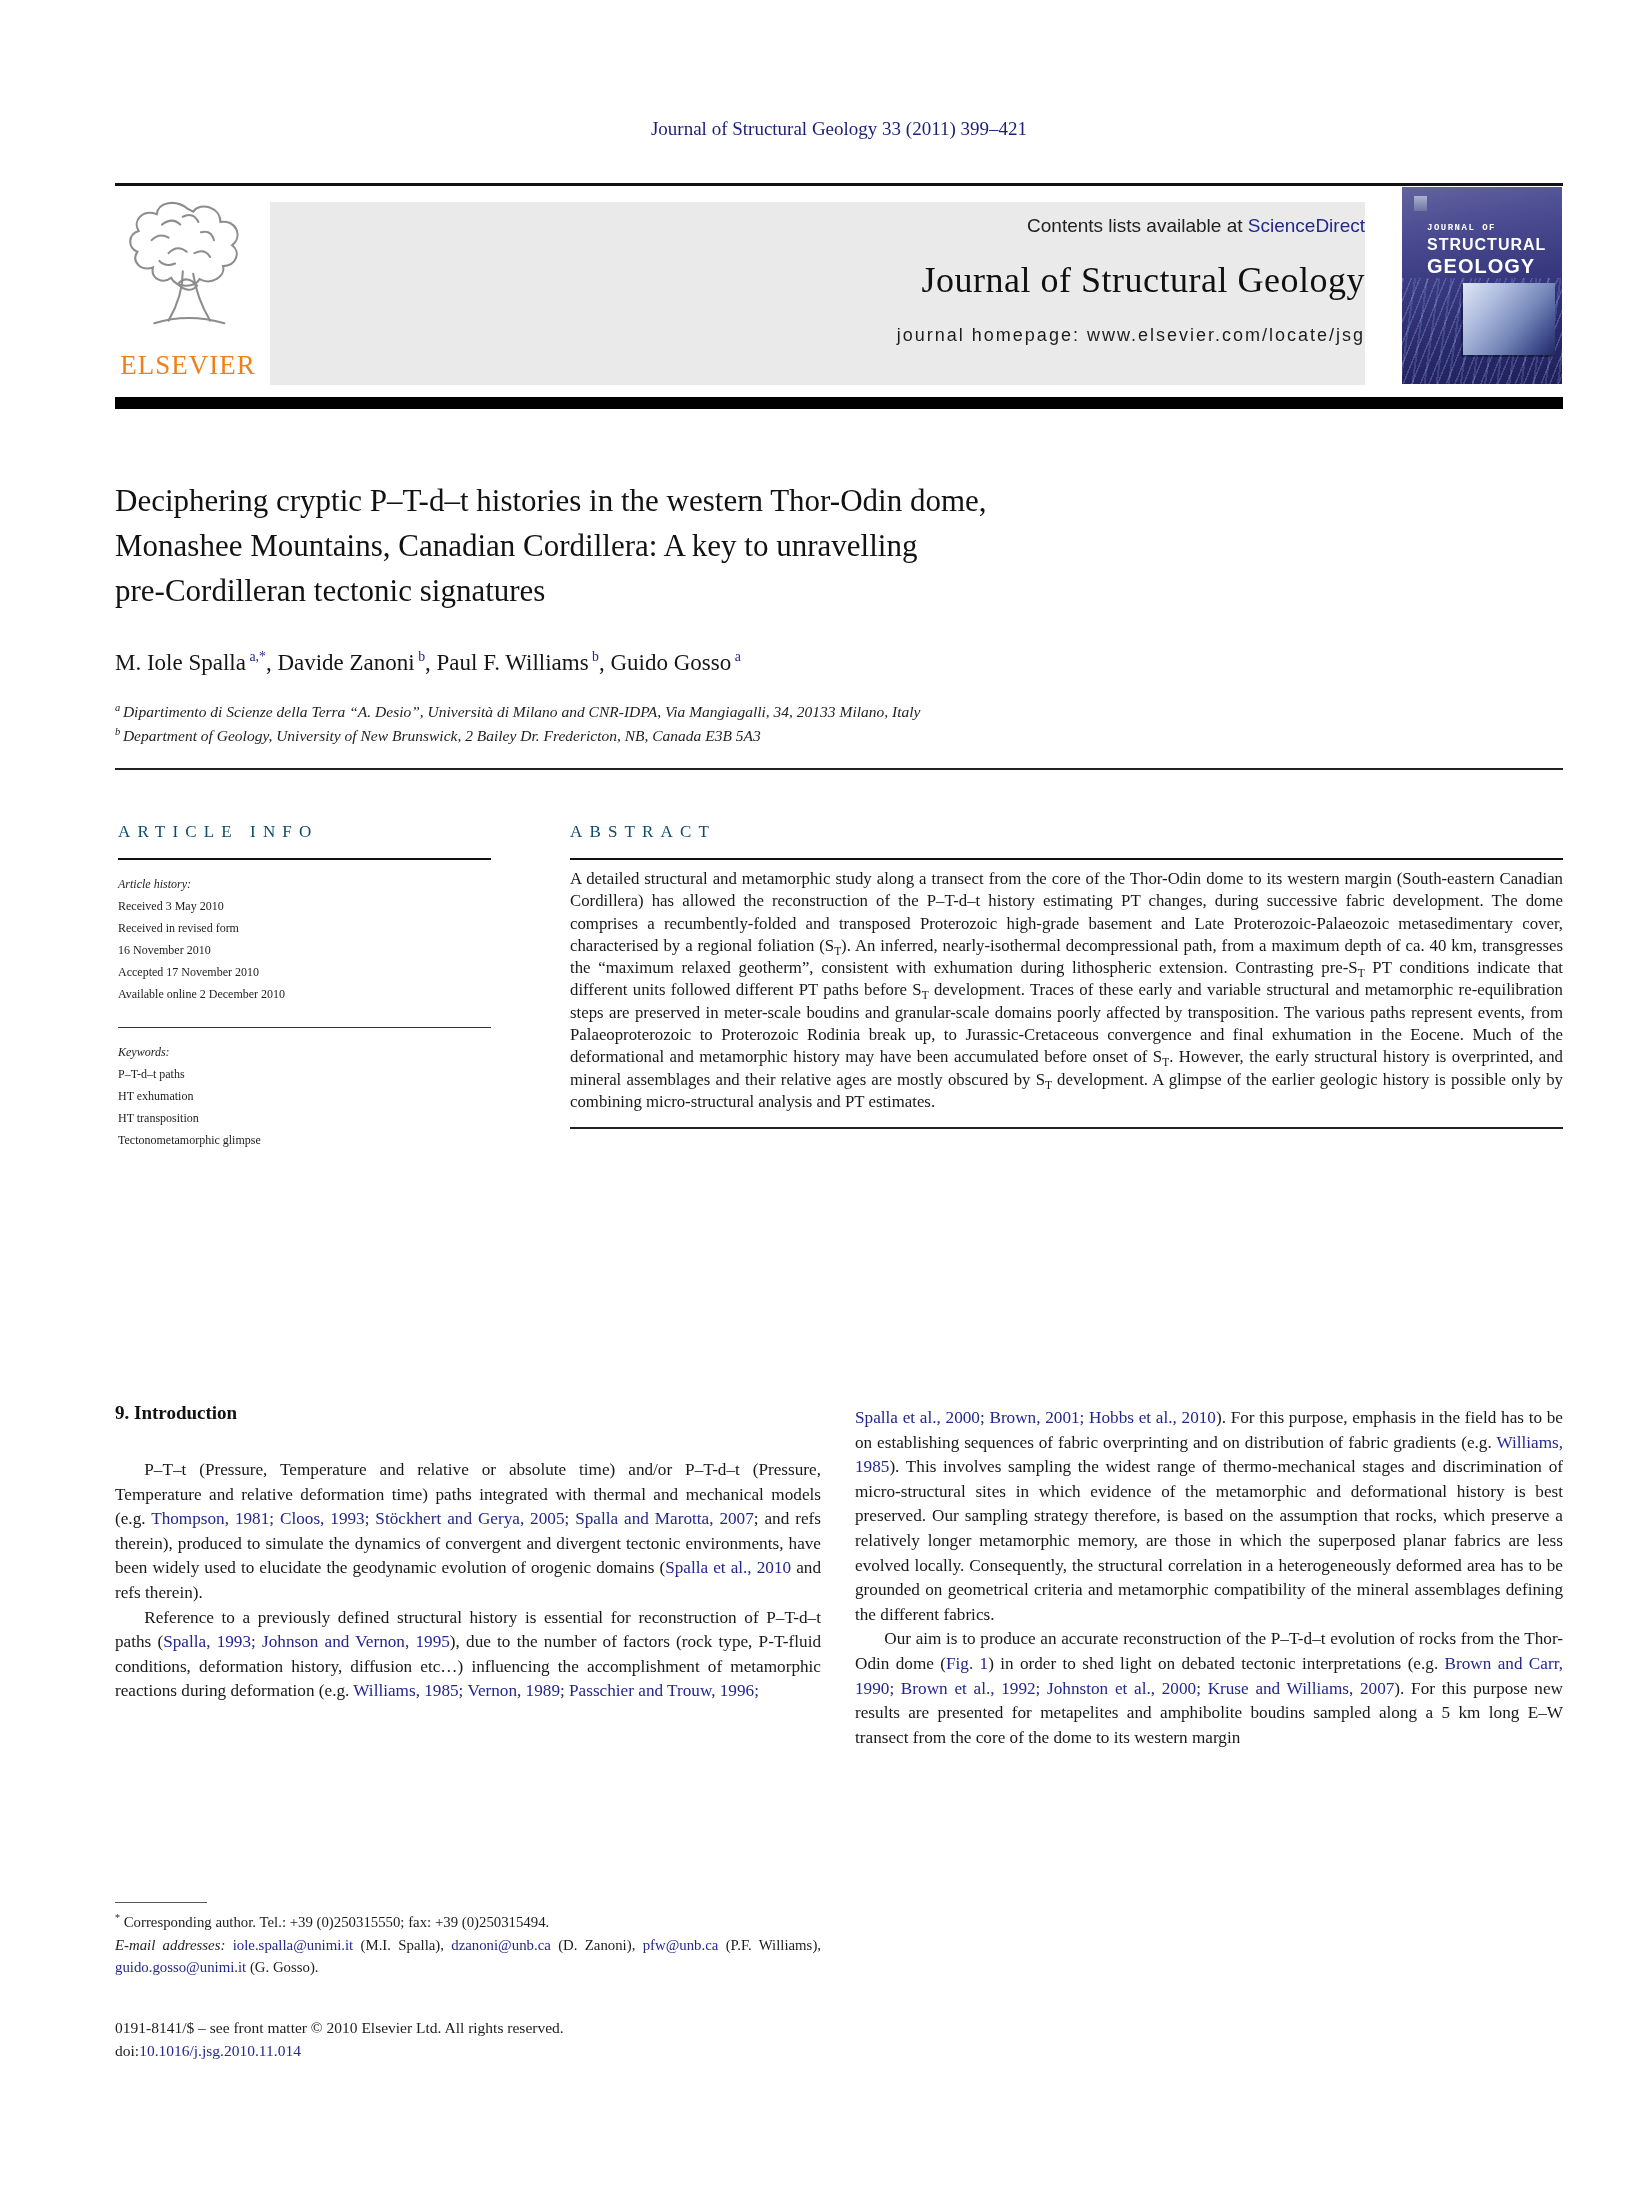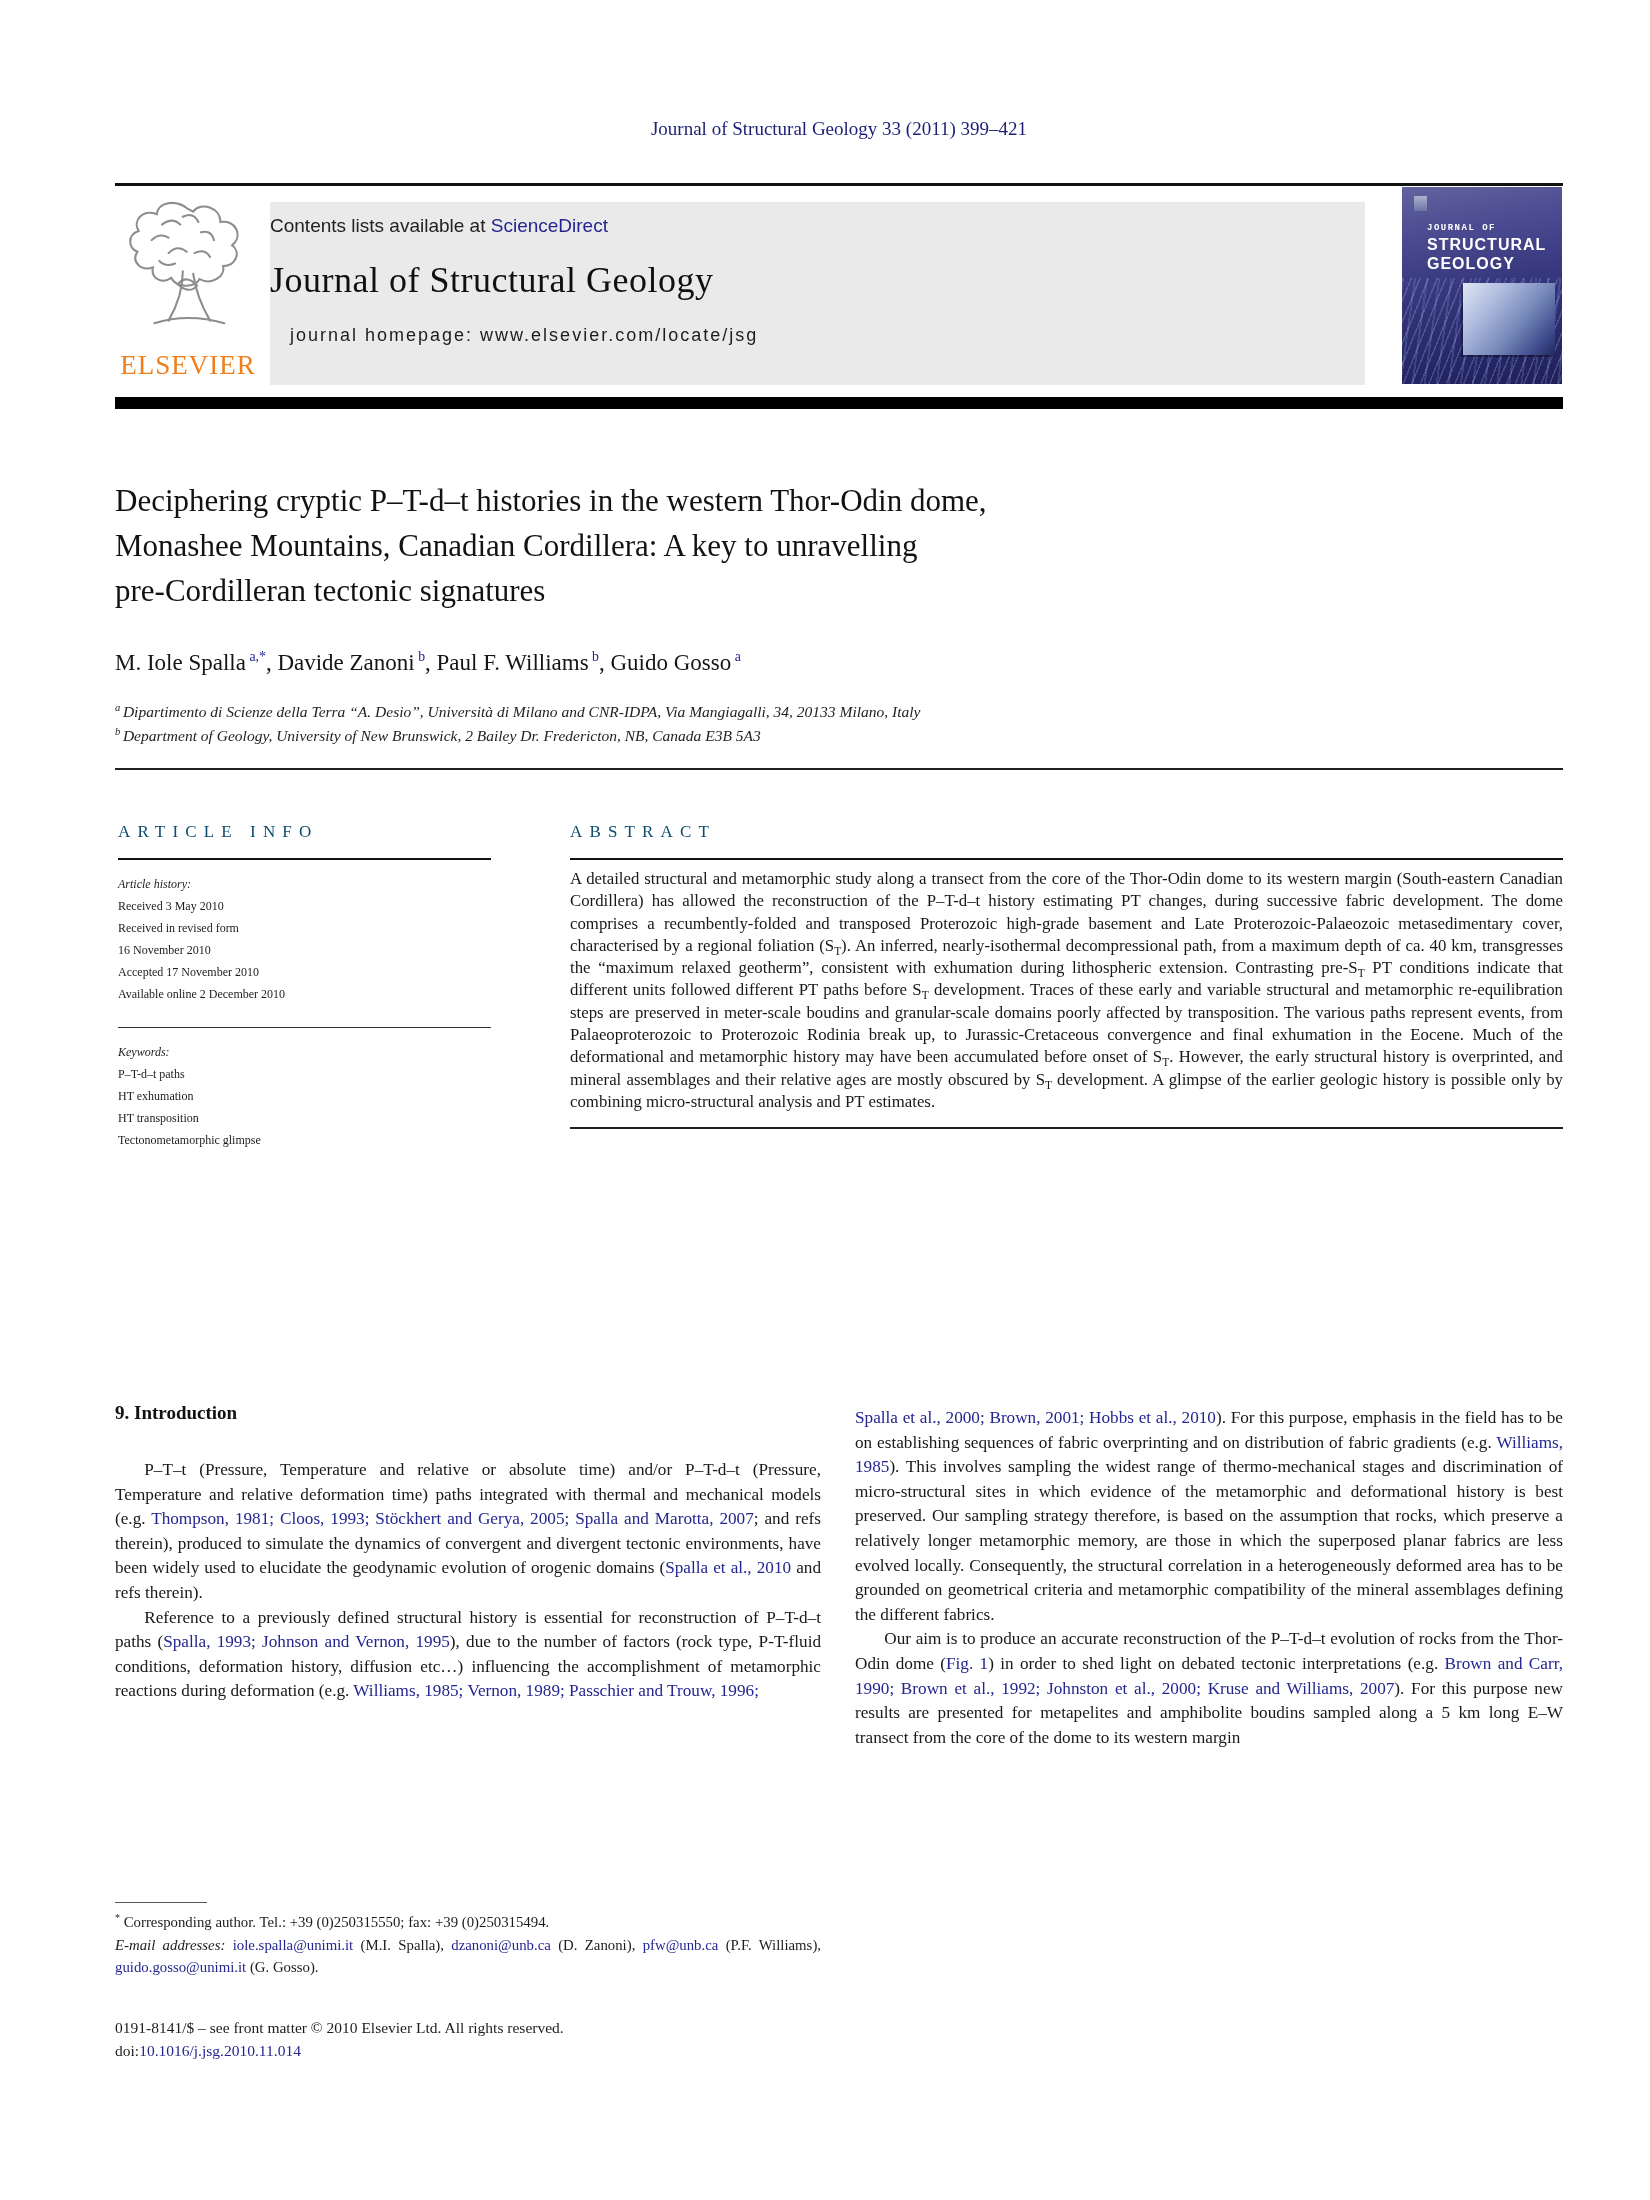--- a/index.html
+++ b/index.html
@@ -21,21 +21,21 @@
   sup{font-size:68%;vertical-align:super;line-height:0;}
   sub{font-size:68%;vertical-align:sub;line-height:0;}
 
   
   .citation{left:115px;top:118px;width:1448px;text-align:center;
     font-size:19px;color:var(--header-navy);}
   .toprule{left:115px;top:183px;width:1448px;height:3px;background:#111;}
 
   
   .banner{left:270px;top:202px;width:1095px;height:183px;background:var(--banner-gray);
-    text-align:left;}
+    text-align:right;}
   .contents-line{margin-top:13px;font-family:"Liberation Sans",sans-serif;
     font-size:19px;color:#222;}
   .journal-title{margin-top:22px;font-size:36px;color:#101010;letter-spacing:0.5px;}
   .homepage-line{margin-top:24px;font-family:"Liberation Sans",sans-serif;
     font-size:18px;letter-spacing:2px;color:#1d1d1d;padding-left:20px;}
 
   
   .elsevier-box{left:112px;top:196px;width:152px;height:190px;text-align:center;}
   .elsevier-word{font-size:27px;color:var(--elsevier-orange);letter-spacing:1px;
     margin-top:2px;font-family:"Liberation Serif",serif;}
@@ -48,21 +48,21 @@
     background:
       repeating-linear-gradient(112deg, rgba(200,210,255,0.22) 0 1.5px, rgba(0,0,0,0) 1.5px 8px),
       repeating-linear-gradient(98deg, rgba(130,150,220,0.25) 0 2px, rgba(0,0,0,0) 2px 12px);}
   .cover-minilogo{position:absolute;left:12px;top:9px;width:13px;height:15px;
     background:linear-gradient(180deg,#b9c2d8,#6f7aa6);opacity:0.85;}
   .cover-t1{position:absolute;left:25px;top:36px;color:#fff;
     font-family:Liberation Mono, monospace;font-weight:bold;font-size:9px;letter-spacing:1.5px;}
   .cover-t2{position:absolute;left:25px;top:49px;color:#fff;
     font-family:"Liberation Sans",sans-serif;font-weight:bold;font-size:16px;letter-spacing:1px;}
   .cover-t3{position:absolute;left:25px;top:68px;color:#fff;
-    font-family:"Liberation Sans",sans-serif;font-weight:bold;font-size:16px;letter-spacing:1px;}
+    font-family:"Liberation Sans",sans-serif;font-weight:bold;font-size:20px;letter-spacing:1px;}
   .cover-inset{position:absolute;right:7px;top:96px;width:92px;height:72px;
     background:linear-gradient(130deg,#dfe6f4 0%,#aebbde 30%,#7487b8 60%,#3d4a8c 85%,#23295f 100%);
     box-shadow:-2px 2px 0 rgba(0,0,0,0.35);}
 
   .blackbar{left:115px;top:397px;width:1448px;height:12px;background:#000;}
 
   
   .art-title{left:115px;top:478px;width:1400px;font-size:31px;line-height:45px;color:#121212;}
   .authors{left:115px;top:650px;width:1400px;font-size:23px;color:#151515;}
   .authors sup{color:var(--link);font-size:60%;}

